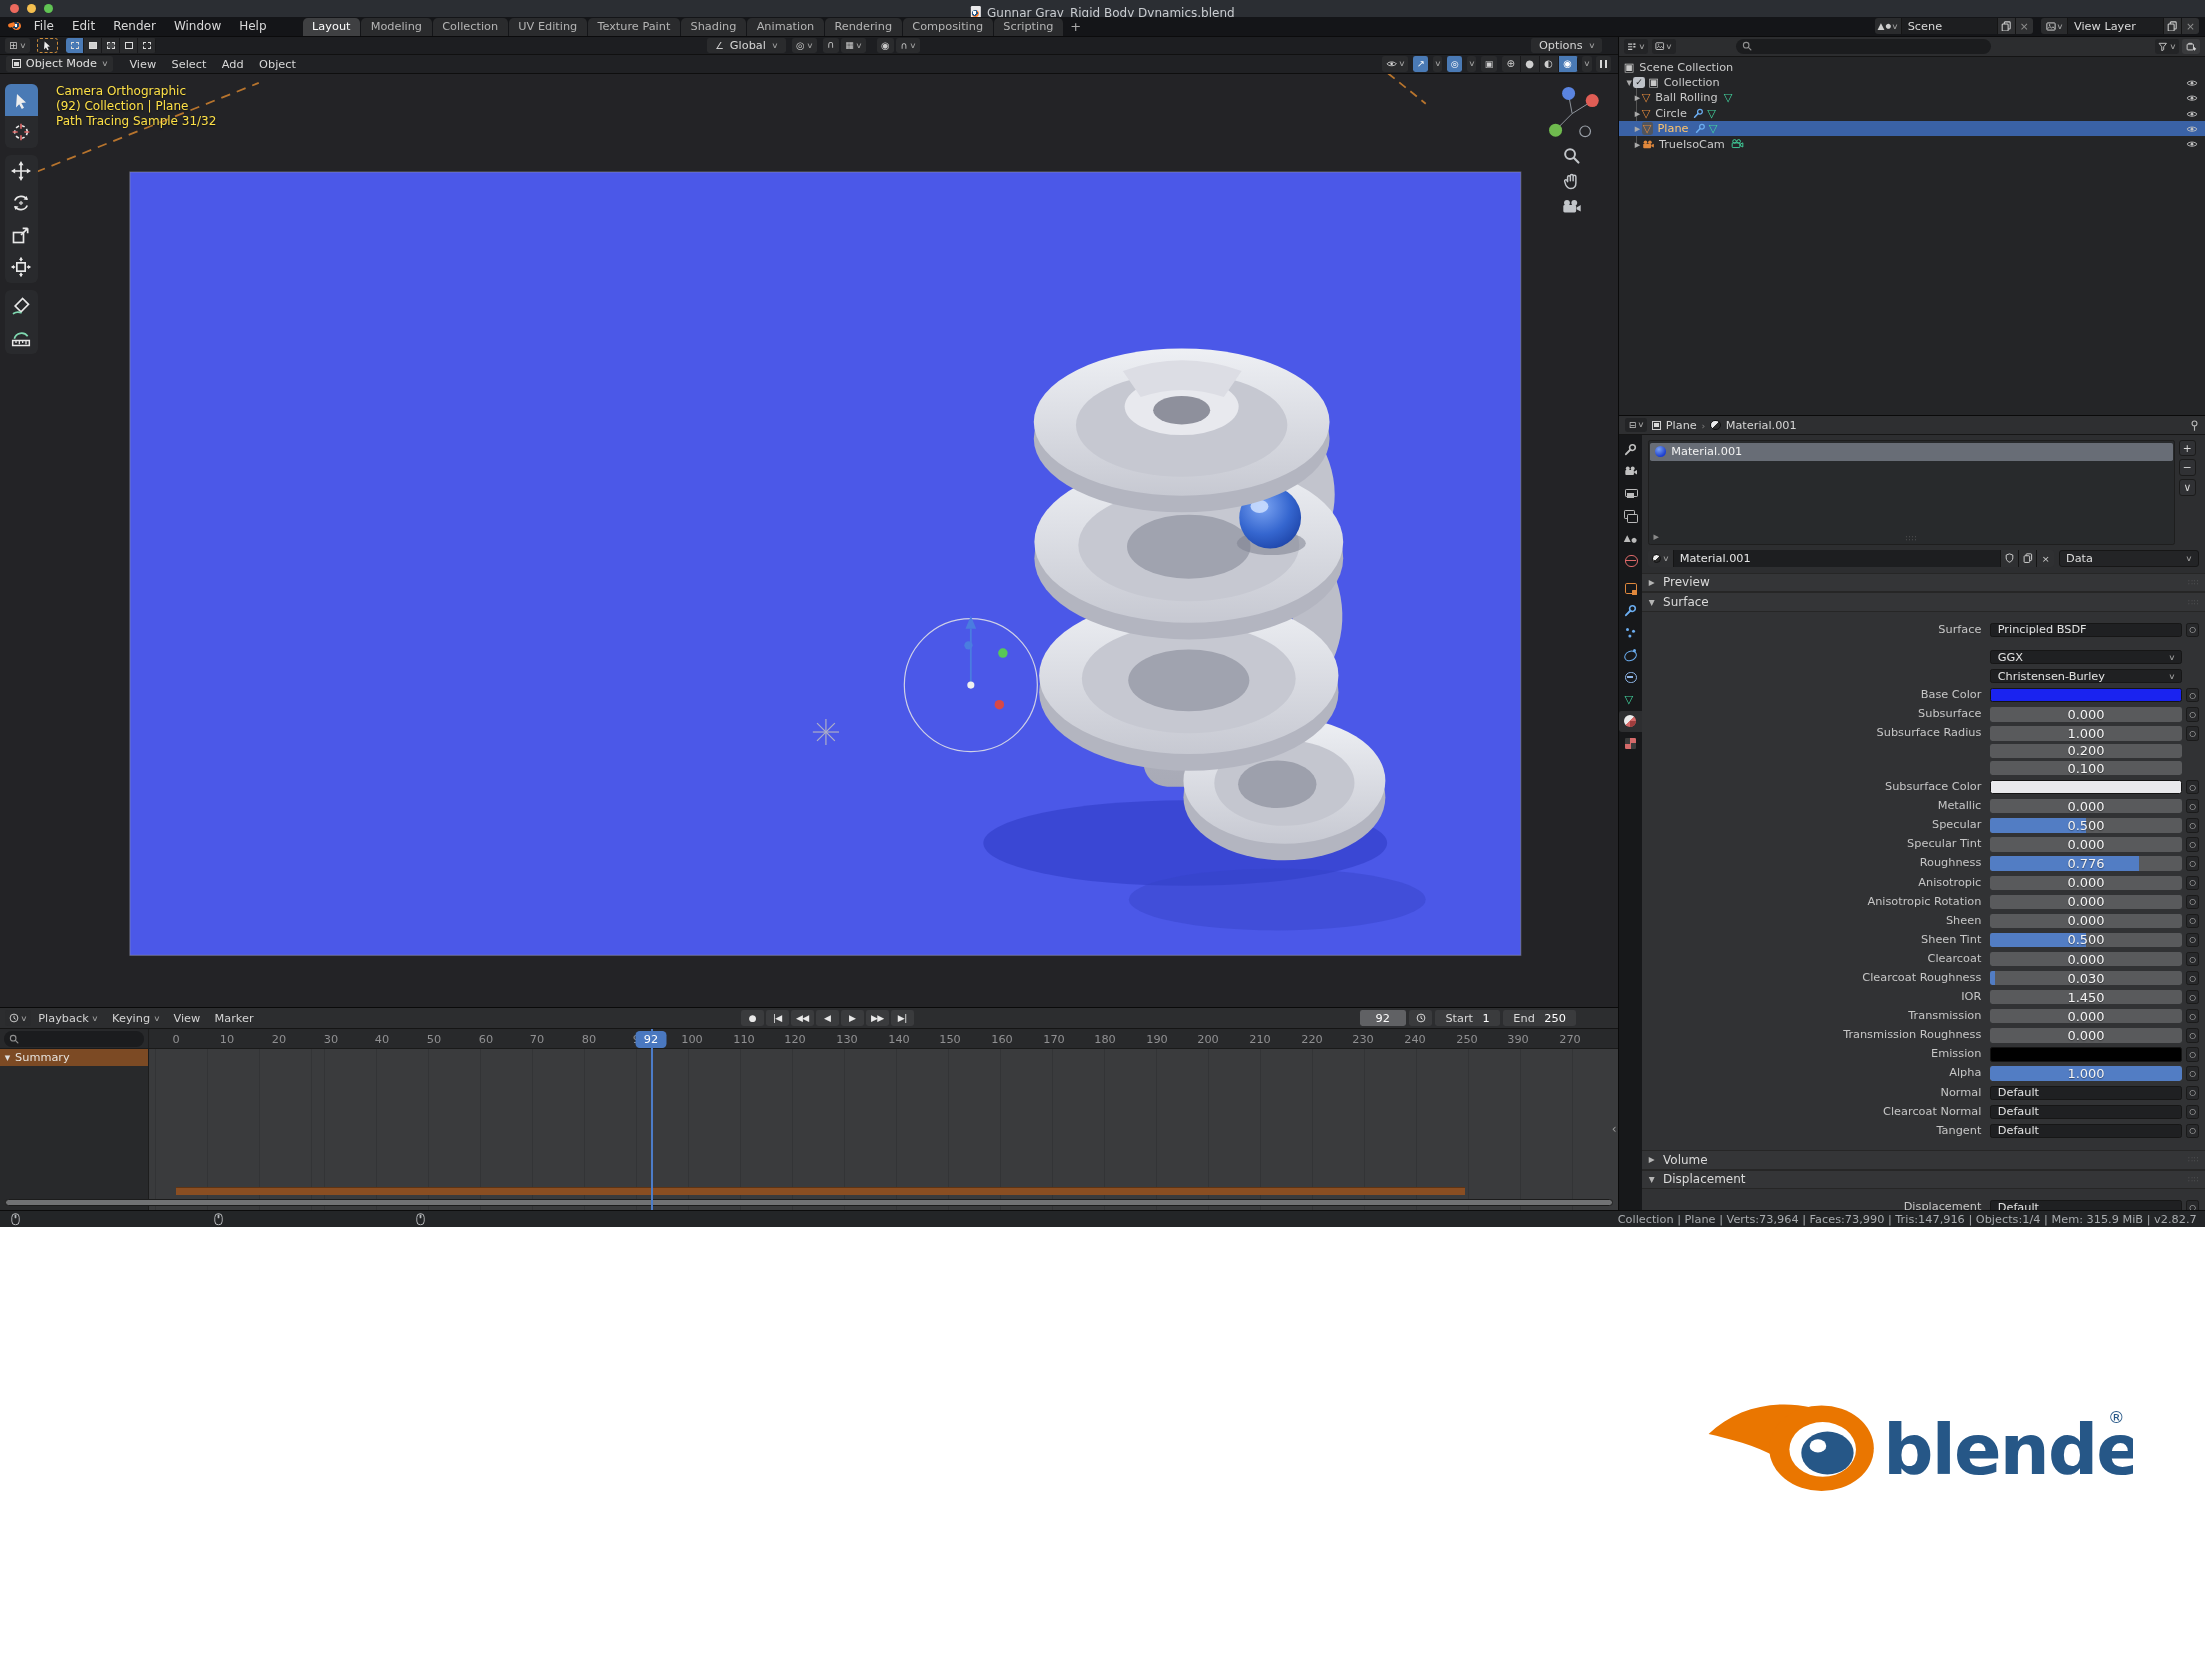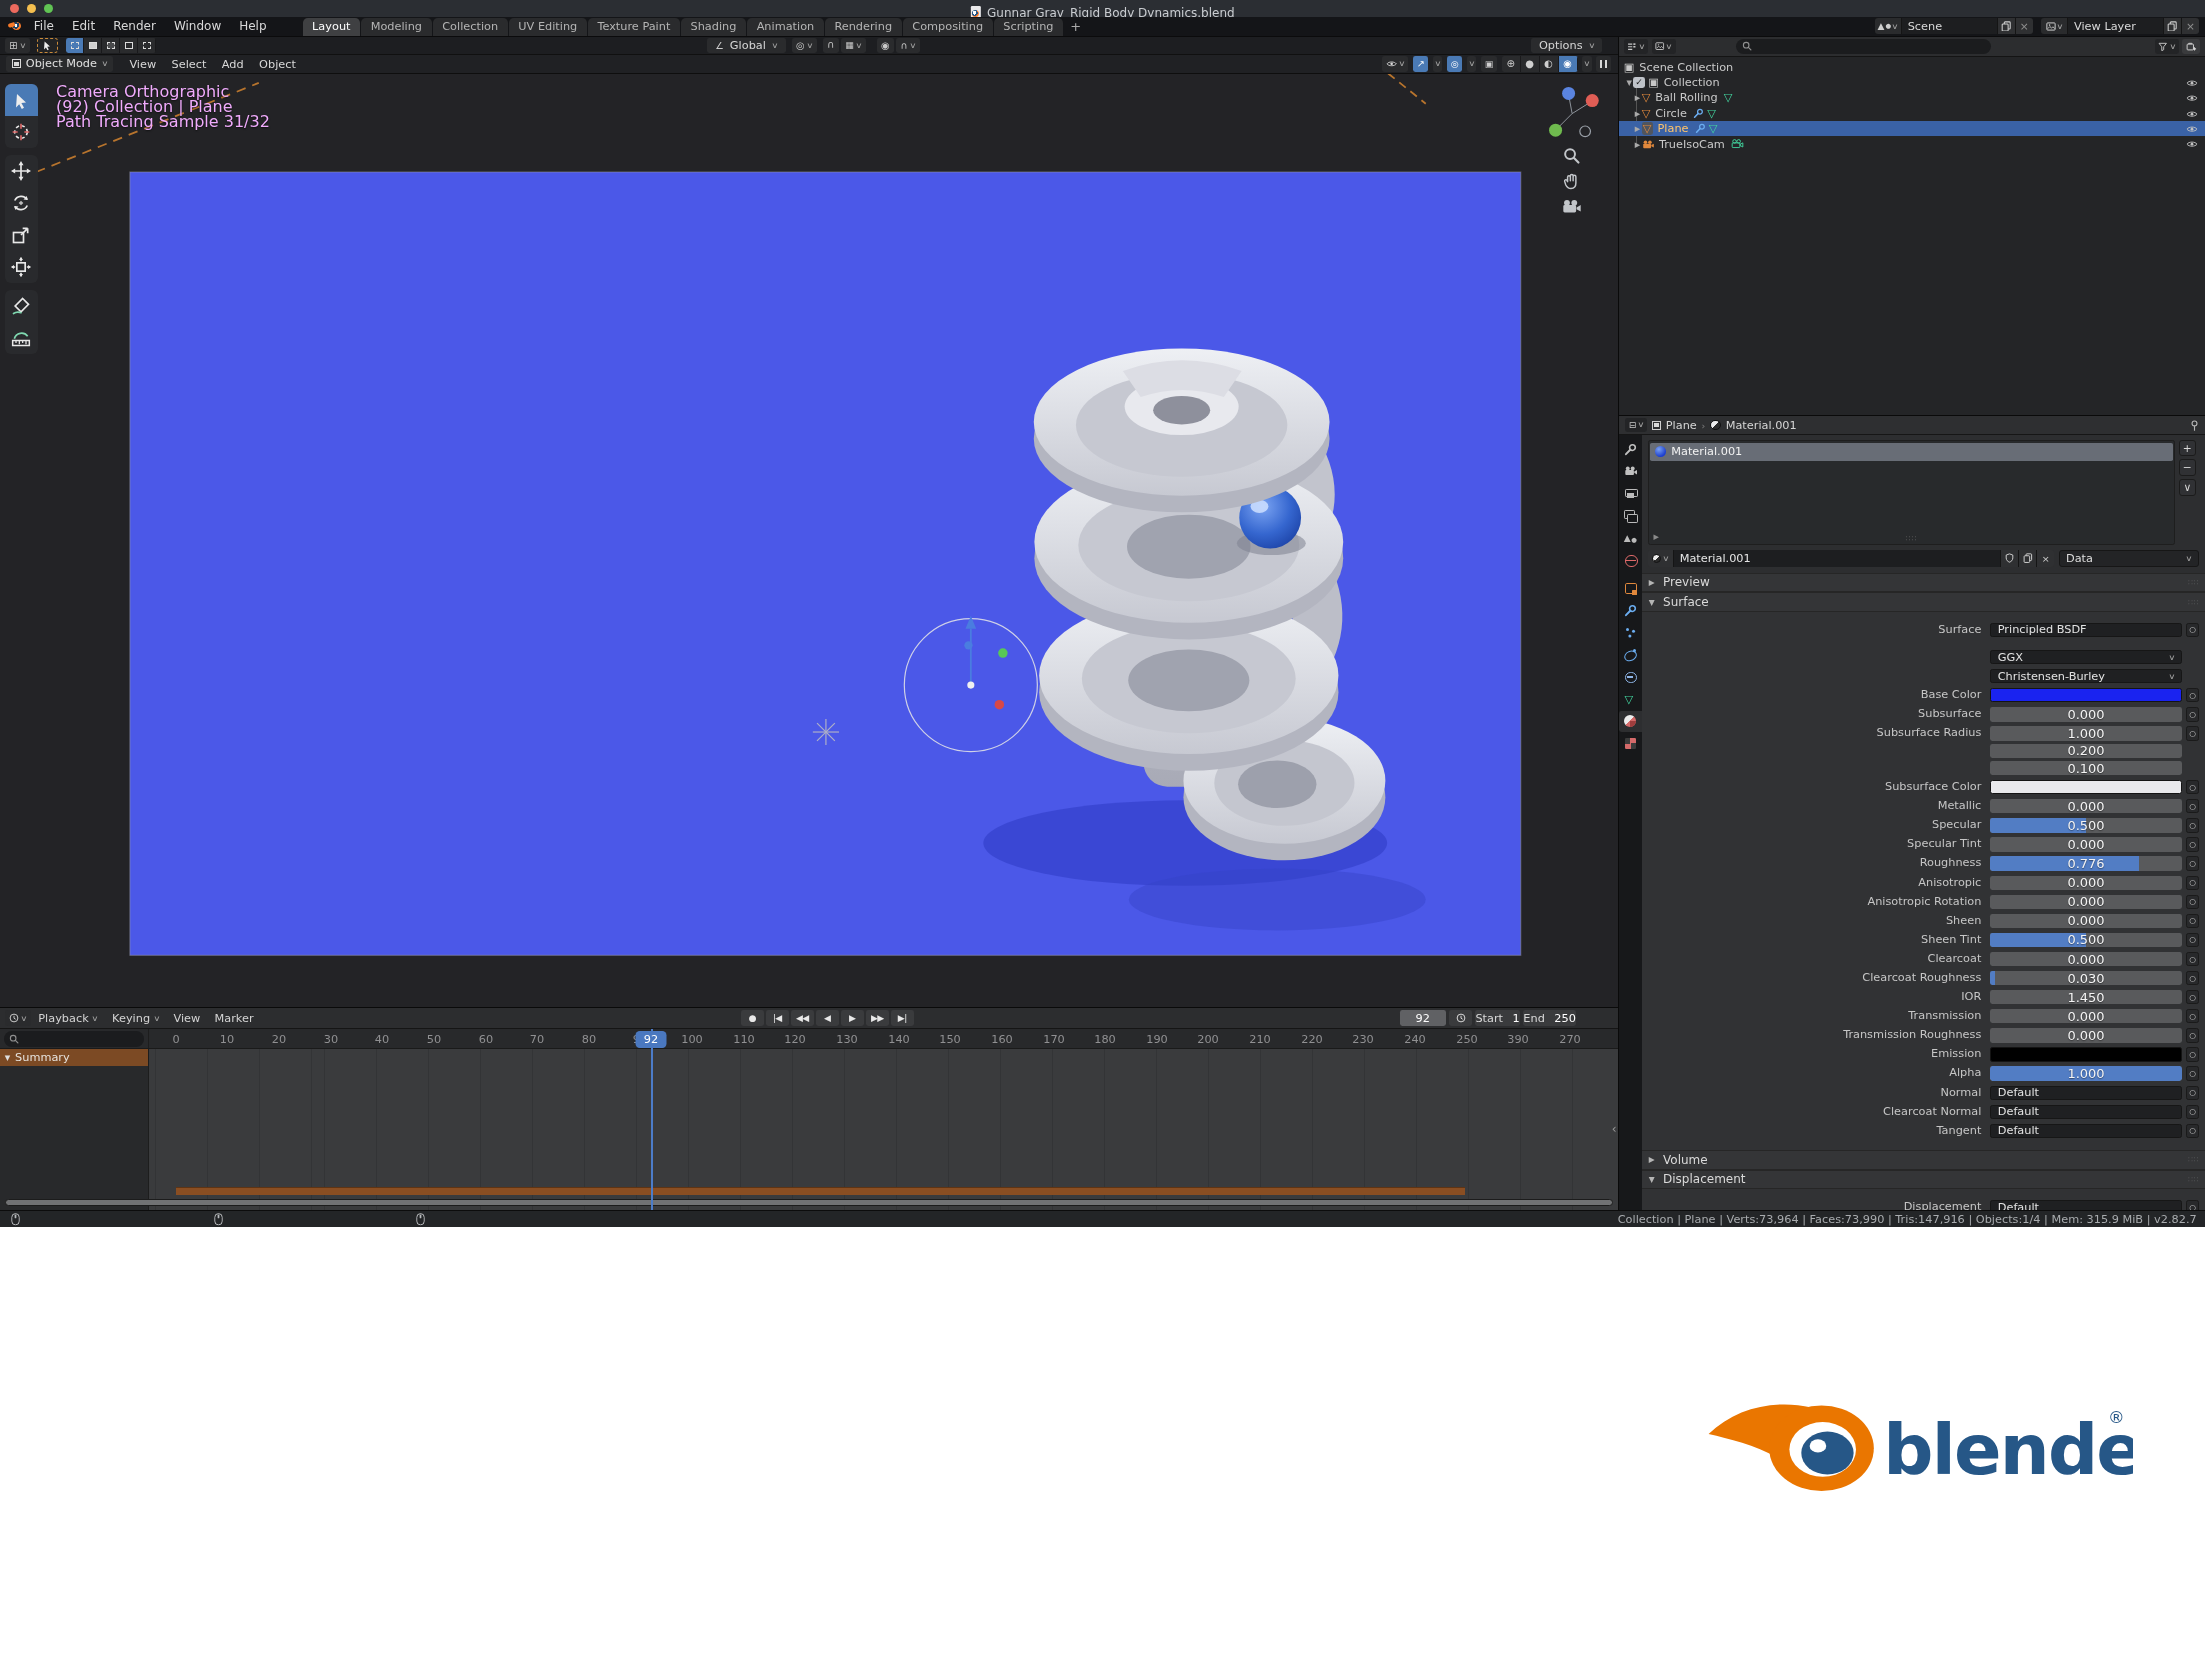--- a/index.html
+++ b/index.html
@@ -88,21 +88,21 @@
        padding:0 3.6px;color:#d0d0d0;font-size:9.5px;gap:2.4px;}
   .tgl.blue{background:#4a7ab5;color:#fff;}
   .shgroup{display:flex;border-radius:2.4px;overflow:hidden;}
   .sh{width:19px;height:15.4px;background:#2a2b2d;display:flex;align-items:center;justify-content:center;
       font-size:10px;color:#cfcfcf;border-right:0.6px solid #1a1a1c;}
   .sh.active{background:#4a7ab5;color:#fff;}
   .pausebars{display:flex;gap:2.4px;} .pausebars i{width:2.4px;height:8.3px;background:#d8d8d8;display:block;}
 
   
   .vpcanvas{flex:1;position:relative;background:#232326;overflow:hidden;}
-  .overlaytext{position:absolute;left:56px;top:9.5px;font-size:16px;line-height:15px;color:#f0abfc;
+  .overlaytext{position:absolute;left:56px;top:9.5px;font-size:12px;line-height:15px;color:#fde047;
       text-shadow:0 0.6px 1.8px rgba(0,0,0,.6);z-index:5;}
   .vtoolbar{position:absolute;left:4.8px;top:9.5px;width:33px;display:flex;flex-direction:column;gap:7.1px;z-index:6;}
   .tgroup{background:#2a2b2df2;border-radius:6px;display:flex;flex-direction:column;overflow:hidden;}
   .tool{width:33px;height:32px;display:flex;align-items:center;justify-content:center;}
   .tool.active{background:#4a7ab5;}
   .tool svg{width:20px;height:20px;}
   .navgizmo{position:absolute;right:8.3px;top:6px;width:71px;height:137px;z-index:5;}
 
   
   .timeline{height:203px;display:flex;flex-direction:column;border-top:1.2px solid #0a0a0a;}
@@ -110,21 +110,21 @@
       display:flex;align-items:center;}
   .tl-menus{display:flex;align-items:center;margin-left:3.6px;}
   .tl-menus .menu-item{font-size:11.3px;padding:0 7.1px;color:#d4d4d4;}
   .transport{position:absolute;left:741px;display:flex;align-items:center;gap:2.4px;}
   .tpbtn{min-width:22.6px;height:16px;background:#3a3b3d;border-radius:2.4px;color:#e8e8e8;font-size:9px;
       display:flex;align-items:center;justify-content:center;padding:0 3.6px;letter-spacing:-0.6px;}
   .tl-fields{position:absolute;right:42px;display:flex;align-items:center;gap:3.6px;}
   .framefield{width:46px;height:16px;background:#606164;border-radius:2.4px;color:#fff;font-size:11.3px;
       display:flex;align-items:center;justify-content:center;}
   .rangepill{height:16px;background:#3a3b3d;border-radius:2.4px;color:#d9d9d9;font-size:11.3px;display:flex;
-      align-items:center;gap:9.5px;padding:0 0;}
+      align-items:center;gap:9.5px;padding:0 10px;}
   .tl-ruler{height:20px;background:#28292b;border-bottom:0.6px solid #1a1a1a;position:relative;}
   .rulerleft{position:absolute;left:0;top:0;width:149px;height:100%;background:#28292b;border-right:0.6px solid #1d1d1d;
       display:flex;align-items:center;}
   .searchpill{margin-left:3.6px;width:140px;height:15.4px;background:#1b1c1e;border-radius:7.7px;display:flex;
       align-items:center;padding-left:5.3px;gap:3.6px;}
   .tick{position:absolute;top:3.6px;transform:translateX(-50%);font-size:11.3px;color:#909092;}
   .framebadge{position:absolute;top:1.8px;width:31px;height:16.6px;transform:translateX(-50%);background:#4a78c0;
       border-radius:4.2px;color:#fff;font-size:11.3px;display:flex;align-items:center;justify-content:center;z-index:3;}
   .tl-dope{flex:1;position:relative;background:#3a3b3d;}
   .dopegrid{position:absolute;left:149px;right:0;top:0;bottom:0;

